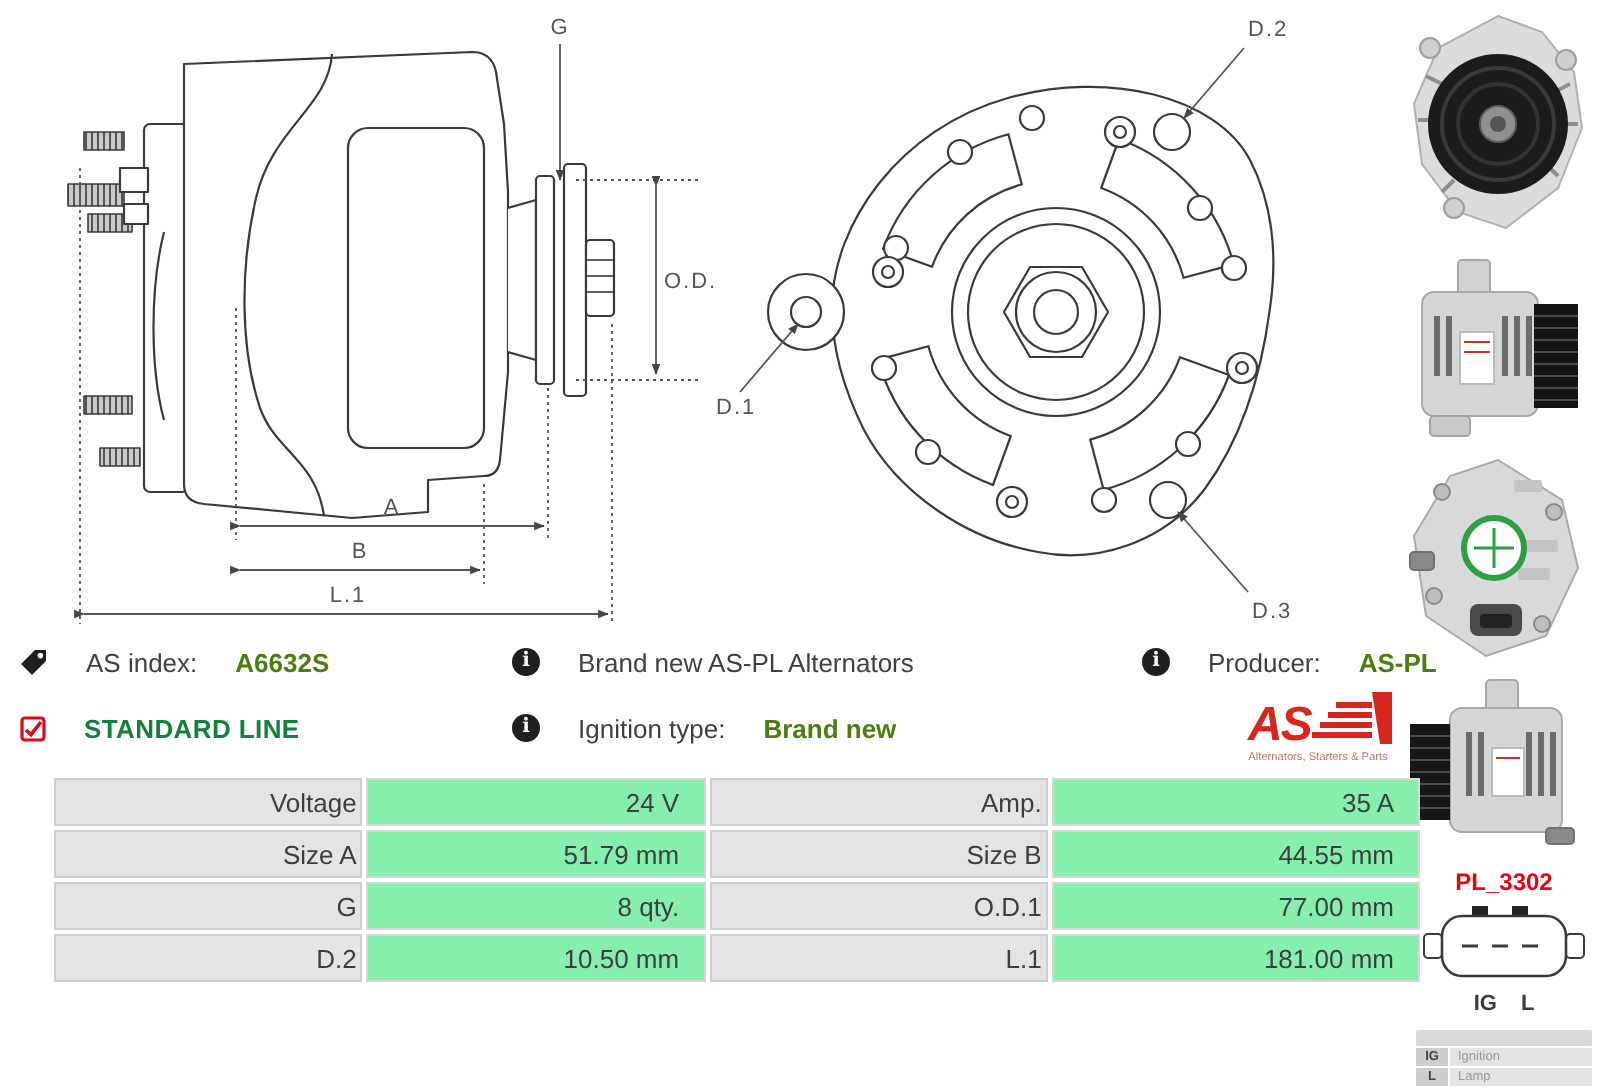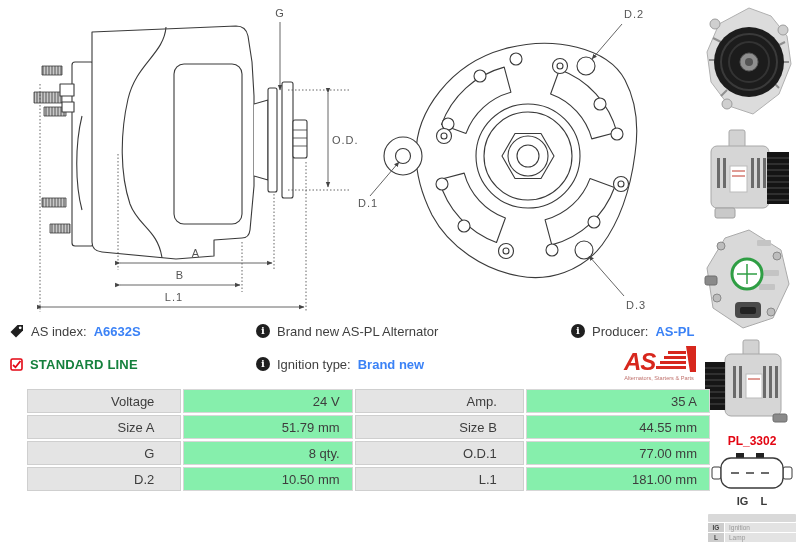--- a/index.html
+++ b/index.html
@@ -11,36 +11,36 @@
   .draw{position:absolute;top:4px;}
   .draw-side{left:6px;}
   .draw-front{left:356px;}
   .dim-label{fill:#555;font-size:11px;letter-spacing:1px;}
 
   
   .photo{position:absolute;left:701px;}
 
   
   .info-block{position:absolute;top:322px;}
-  .info-line{display:flex;align-items:center;gap:7px;height:18px;margin-bottom:15px;
+  .info-line{display:flex;align-items:center;gap:19px;height:18px;margin-bottom:15px;
              font-size:13px;color:#3f3f3f;white-space:nowrap;}
-  .b{font-weight:bold;color:#3b82f6;}
+  .b{font-weight:bold;color:#4d7c0f;}
   .red-line{color:#15803d;font-weight:bold;font-size:13px;letter-spacing:.2px;}
   .info-icon{display:inline-block;width:14px;height:14px;border-radius:50%;background:#1f1f1f;
              color:#fff;font-size:10px;line-height:14px;text-align:center;font-weight:bold;
              font-family:"DejaVu Serif",serif;flex:0 0 auto;}
 
   
   .logo{position:absolute;left:620px;top:344px;}
 
   
   .spec{position:absolute;left:25px;top:387px;width:687px;border-collapse:separate;
         border-spacing:2px;table-layout:fixed;}
   .spec td{height:22px;font-size:13px;padding:0;vertical-align:middle;}
-  .spec .lbl{background:#e4e4e4;border:1px solid #cfcfcf;text-align:right;padding-right:26px;color:#3d3d3d;}
+  .spec .lbl{background:#e4e4e4;border:1px solid #cfcfcf;text-align:right;padding-right:2px;color:#3d3d3d;}
   .spec .val{background:#86efac;border:1px solid #d7d7d7;text-align:right;padding-right:12px;color:#3d3d3d;}
 
   
   .plug-panel{position:absolute;left:708px;top:434px;width:88px;text-align:center;}
   .plug-title{color:#e30613;font-weight:bold;font-size:12px;margin-bottom:1px;}
   .plug-pins{display:flex;justify-content:center;gap:12px;font-weight:bold;font-size:11px;
              color:#3a3a3a;margin-top:-2px;}
   .legend{margin-top:7px;}
   .legend-bar{height:8px;background:#d9d9d9;border-radius:1px;margin-bottom:1px;}
   .legend-row{display:flex;gap:1px;margin-bottom:1px;}
@@ -284,21 +284,21 @@
         <rect x="1" y="1" width="11" height="11" rx="1.5" fill="none" stroke="#e30613" stroke-width="1.6"></rect>
         <polyline points="3,7 5.5,9.3 10.5,3" fill="none" stroke="#e30613" stroke-width="1.8"></polyline>
       </svg>
       <span class="red-line">STANDARD LINE</span>
     </div>
   </div>
 
   <div class="info-block" style="left:256px">
     <div class="info-line">
       <span class="info-icon">i</span>
-      <span>Brand new AS-PL Alternator</span>
+      <span>Brand new AS-PL Alternators</span>
     </div>
     <div class="info-line">
       <span class="info-icon">i</span>
       <span>Ignition type:</span>
       <span class="b">Brand new</span>
     </div>
   </div>
 
   <div class="info-block" style="left:571px">
     <div class="info-line">

